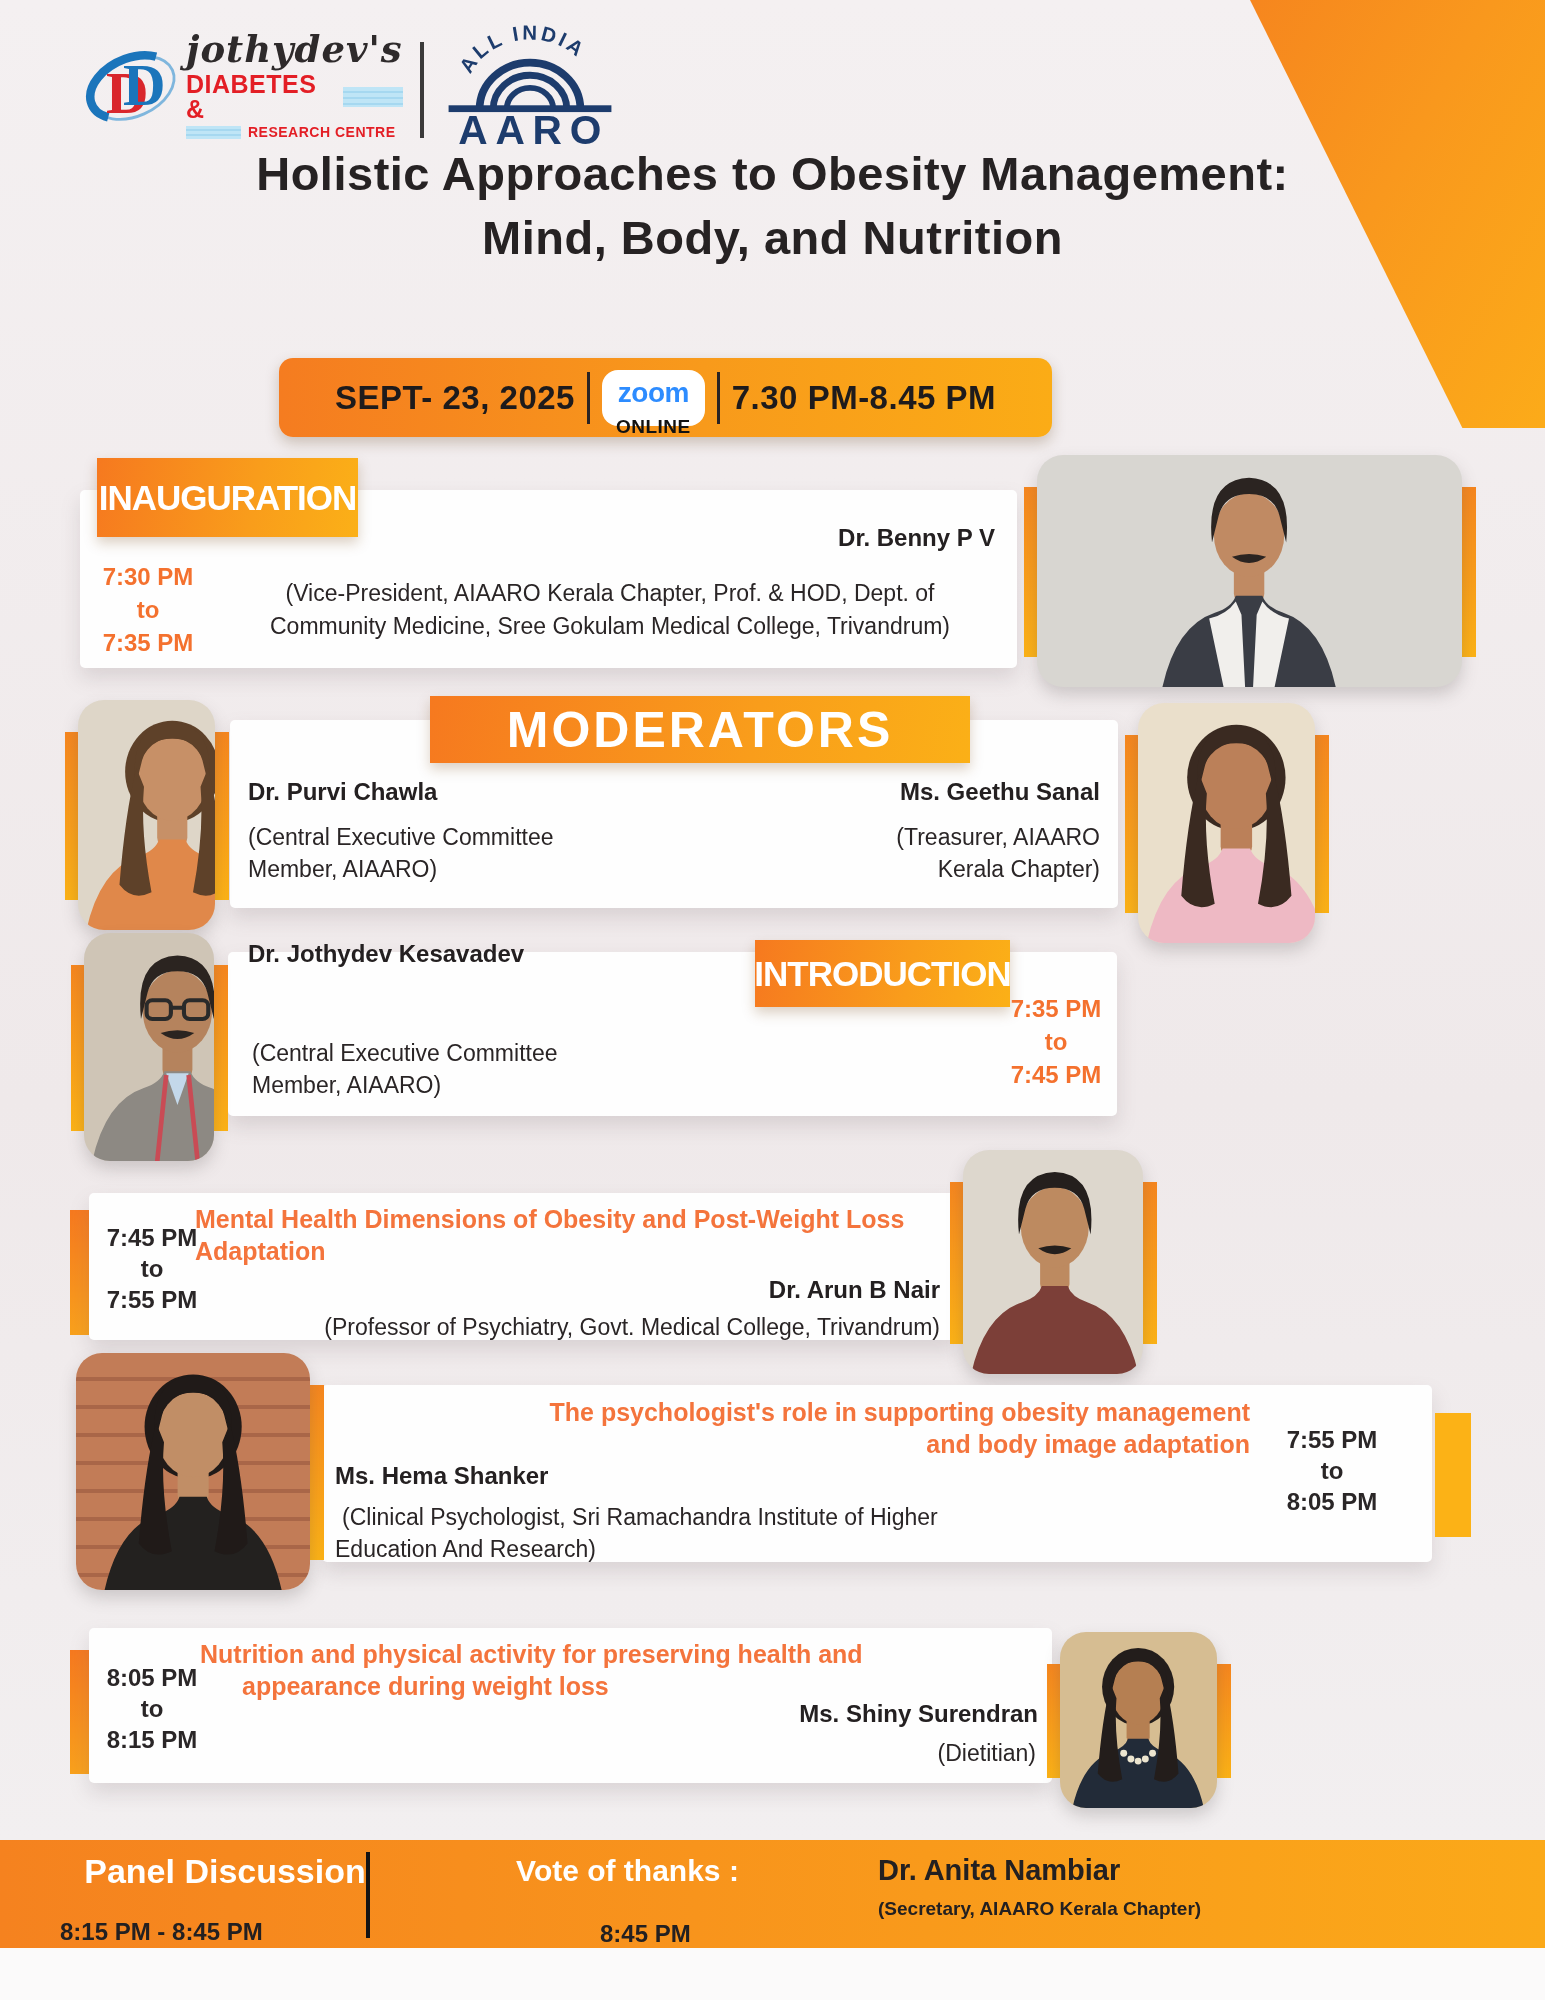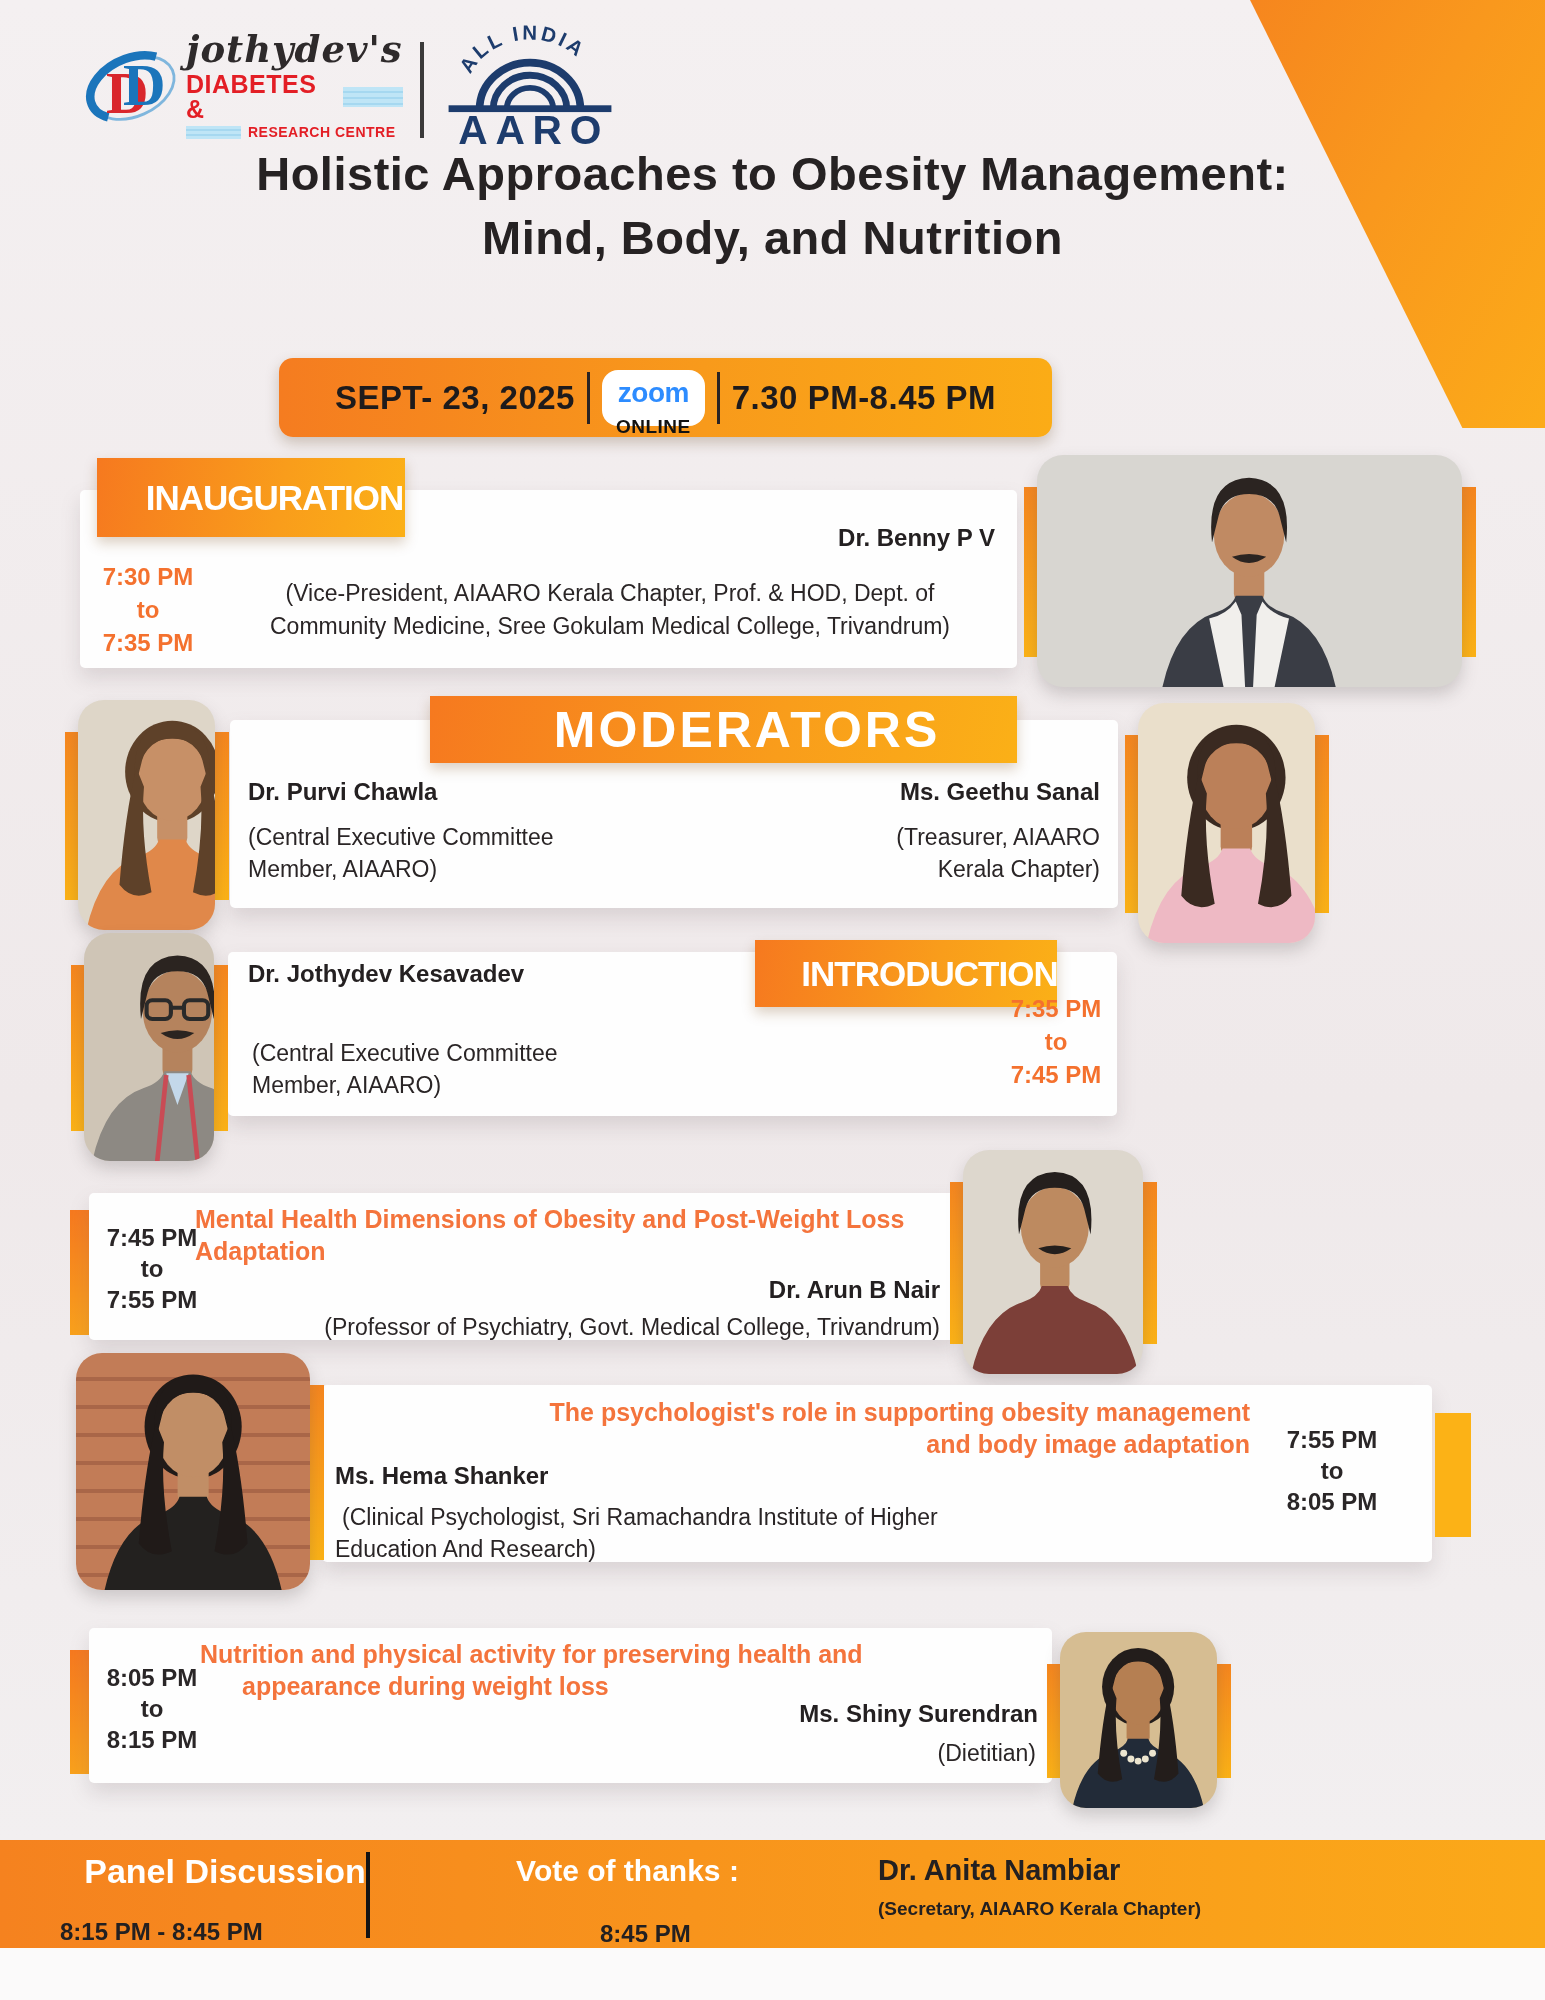--- a/index.html
+++ b/index.html
@@ -42,21 +42,20 @@
   .banner-sep{width:3px;height:52px;background:#2a2424;}
   .zoom-pill{background:#fff;border-radius:16px;height:56px;display:flex;align-items:center;padding:0 14px;gap:7px;flex-direction:column;}
   .zoom-word{color:#2d8cff;font-weight:800;font-size:28px;letter-spacing:-.5px;}
   .zoom-online{color:#121212;font-weight:800;font-size:19px;letter-spacing:.5px;}
   
   .panel{background:#fefefe;border-radius:5px;box-shadow:0 10px 20px rgba(125,112,114,.20);}
   .badge{
     background:linear-gradient(100deg,#f6791f 0%,#f99d1b 60%,#fbb017 100%);
     color:#fff;font-weight:800;display:flex;align-items:center;justify-content:center;
     box-shadow:0 6px 12px rgba(120,70,20,.25);
-    padding-left:47px;
   }
   .time-orange{color:#f4712e;font-weight:800;font-size:24px;text-align:center;line-height:33px;}
   .time-dark{color:#2a2627;font-weight:800;font-size:24px;text-align:center;line-height:31px;}
   .speaker{color:#242021;font-weight:800;font-size:24px;}
   .cred{color:#2a2526;font-weight:500;font-size:23px;}
   .topic{color:#f4743c;font-weight:800;font-size:25px;}
   .r{text-align:right;} .c{text-align:center;}
   .vbar{background:linear-gradient(180deg,#f6791f,#f9a11c);}
   
   .photo-wrap{position:absolute;}
@@ -201,21 +200,21 @@
           <path d="M30.5 46 Q27 13 50 12 Q73 13 69.5 46 L66 32 Q63 20.5 50 20.5 Q37 20.5 34 32 Z" fill="#3a2a21"></path>
           <path d="M4 124 Q11 90 32 83 Q41 80 43 74 L57 74 Q59 80 68 83 Q89 90 96 124 Z" fill="#eeb9c4"></path>
           <path d="M31 36 Q25 60 22 98 Q29 107 39 102 Q33 70 35 46 Z" fill="#3a2a21"></path>
           <path d="M69 36 Q75 60 78 98 Q71 107 61 102 Q67 70 65 46 Z" fill="#3a2a21"></path>
         </svg>
       </div>
   </div>
 
   <div class="abs panel" style="left:228px;top:952px;width:889px;height:164px;"></div>
   <div class="abs badge" style="left:755px;top:940px;width:255px;height:67px;font-size:35px;letter-spacing:-1px;">INTRODUCTION</div>
-  <div class="abs speaker" style="left:248px;top:960px;width:520px;">Dr. Jothydev Kesavadev</div>
+  <div class="abs speaker" style="left:248px;top:940px;width:520px;">Dr. Jothydev Kesavadev</div>
   <div class="abs cred" style="left:252px;top:1040px;width:460px;">(Central Executive Committee</div>
   <div class="abs cred" style="left:252px;top:1072px;width:460px;">Member, AIAARO)</div>
   <div class="abs time-orange" style="left:1000px;top:992px;width:112px;">
     <div>7:35 PM</div>
     <div>to</div>
     <div>7:45 PM</div>
   </div>
 
   <div class="photo-wrap" style="left:84px;top:933px;width:130px;height:228px;">
     <span class="accent al"></span>

